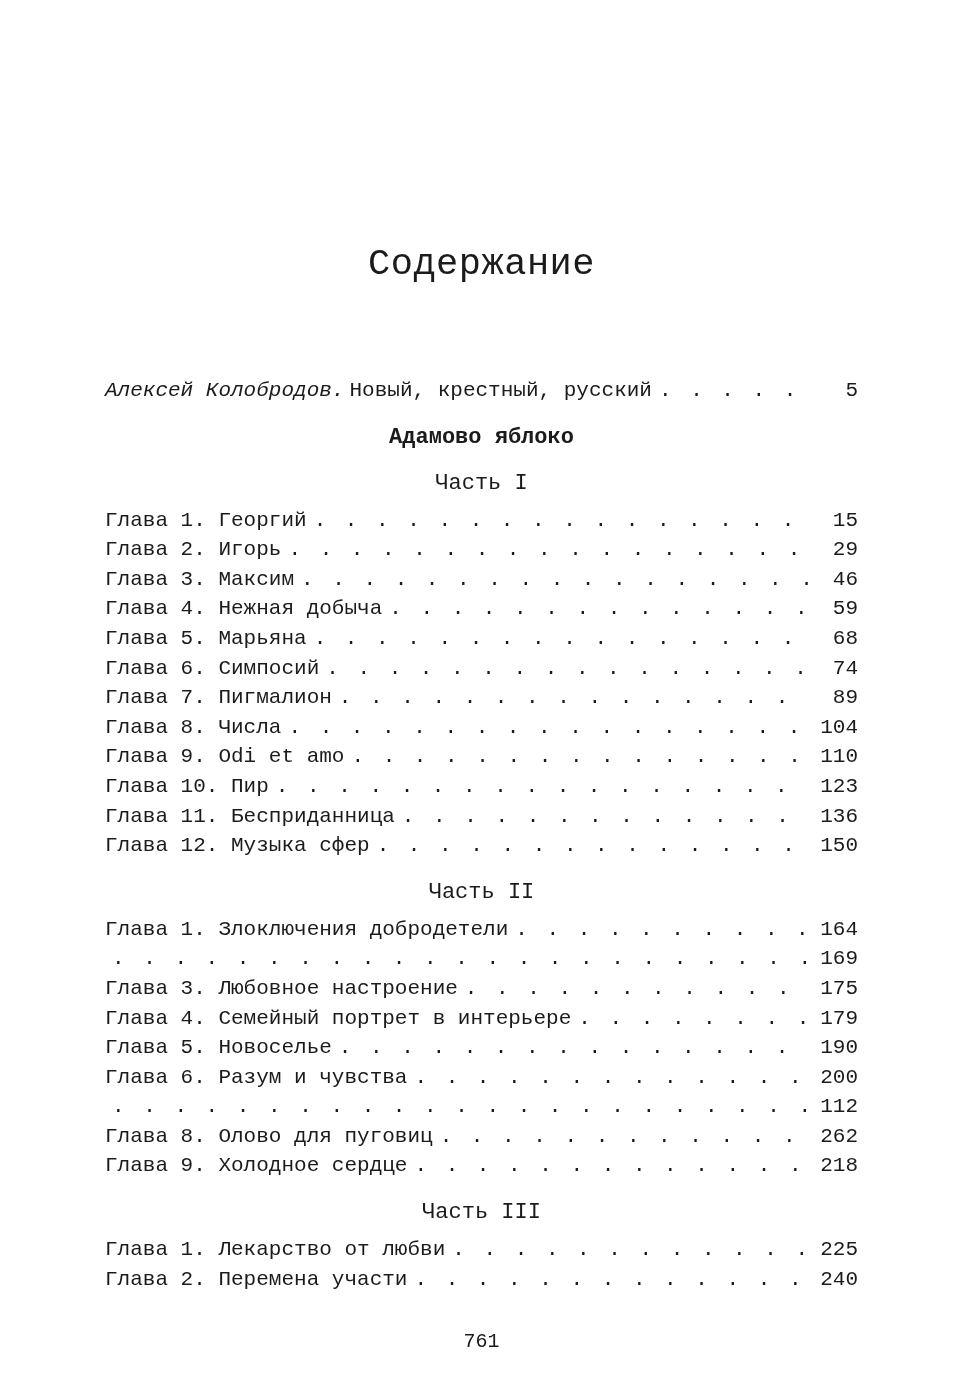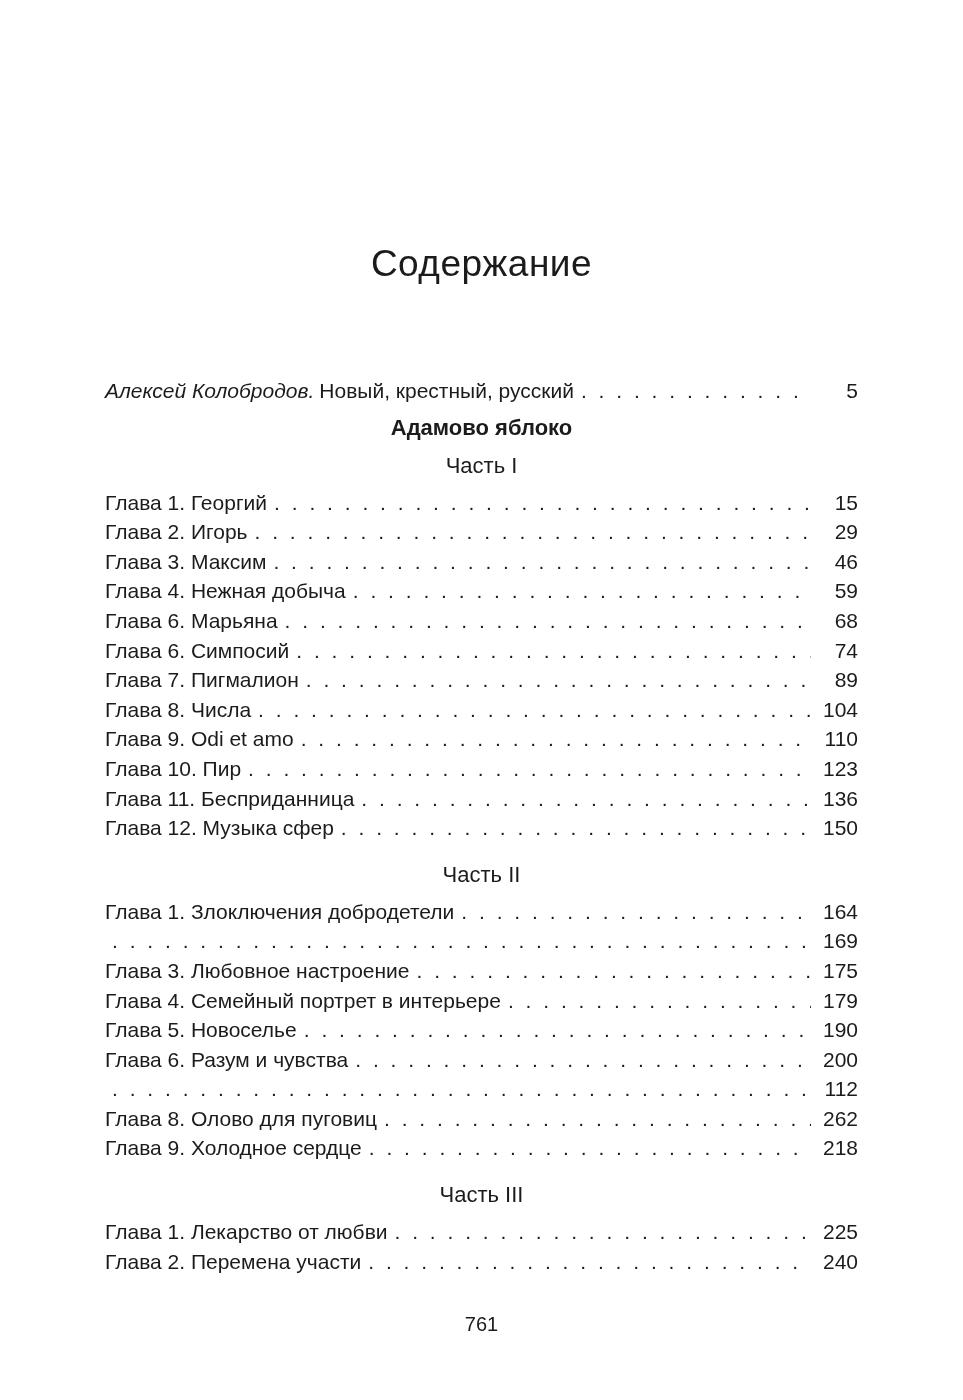--- a/index.html
+++ b/index.html
@@ -3,21 +3,21 @@
 <meta charset="utf-8">
 <style>
   html, body { margin: 0; padding: 0; background: #ffffff; }
   .page {
     position: relative;
     width: 963px;
     height: 1400px;
     box-sizing: border-box;
     padding: 240px 105px 0 105px;
     background: #ffffff;
-    font-family: Liberation Sans, sans-serif;
+    font-family: Liberation Mono, monospace;
     color: #1b1b1b;
     overflow: hidden;
   }
   .doc-title {
     font-size: 37px;
     font-weight: 400;
     text-align: center;
     line-height: 48px;
     letter-spacing: 0.5px;
     margin: 0 0 88px 0;
@@ -42,21 +42,21 @@
     text-align: right;
     min-width: 44px;
     white-space: nowrap;
   }
   .front-row { }
   .book-title {
     font-size: 22px;
     font-weight: 700;
     text-align: center;
     line-height: 28px;
-    margin: 8px;
+    margin: 18px;
   }
   .toc-parts > .part-heading {
     font-size: 22px;
     font-weight: 400;
     text-align: center;
     line-height: 28px;
     margin: 18px 0 8px 0;
   }
   .toc-parts > .part-heading:first-child { margin-top: 10px; }
   .folio {
@@ -97,21 +97,21 @@
         <span class="t">Глава 3. Максим</span>
         <span class="dots">. . . . . . . . . . . . . . . . . . . . . . . . . . . . . . . . . . . . . . . . . . . . . . . . . . . . . . . . . . . . . . . . . . . . . . . . . . . . . . . . . . . . . . . . . . </span>
         <span class="pg">46</span>
       </div>
       <div class="toc-row">
         <span class="t">Глава 4. Нежная добыча</span>
         <span class="dots">. . . . . . . . . . . . . . . . . . . . . . . . . . . . . . . . . . . . . . . . . . . . . . . . . . . . . . . . . . . . . . . . . . . . . . . . . . . . . . . . . . . . . . . . . . </span>
         <span class="pg">59</span>
       </div>
       <div class="toc-row">
-        <span class="t">Глава 6. Марьяна</span>
+        <span class="t">Глава 5. Марьяна</span>
         <span class="dots">. . . . . . . . . . . . . . . . . . . . . . . . . . . . . . . . . . . . . . . . . . . . . . . . . . . . . . . . . . . . . . . . . . . . . . . . . . . . . . . . . . . . . . . . . . </span>
         <span class="pg">68</span>
       </div>
       <div class="toc-row">
         <span class="t">Глава 6. Симпосий</span>
         <span class="dots">. . . . . . . . . . . . . . . . . . . . . . . . . . . . . . . . . . . . . . . . . . . . . . . . . . . . . . . . . . . . . . . . . . . . . . . . . . . . . . . . . . . . . . . . . . </span>
         <span class="pg">74</span>
       </div>
       <div class="toc-row">
         <span class="t">Глава 7. Пигмалион</span>

